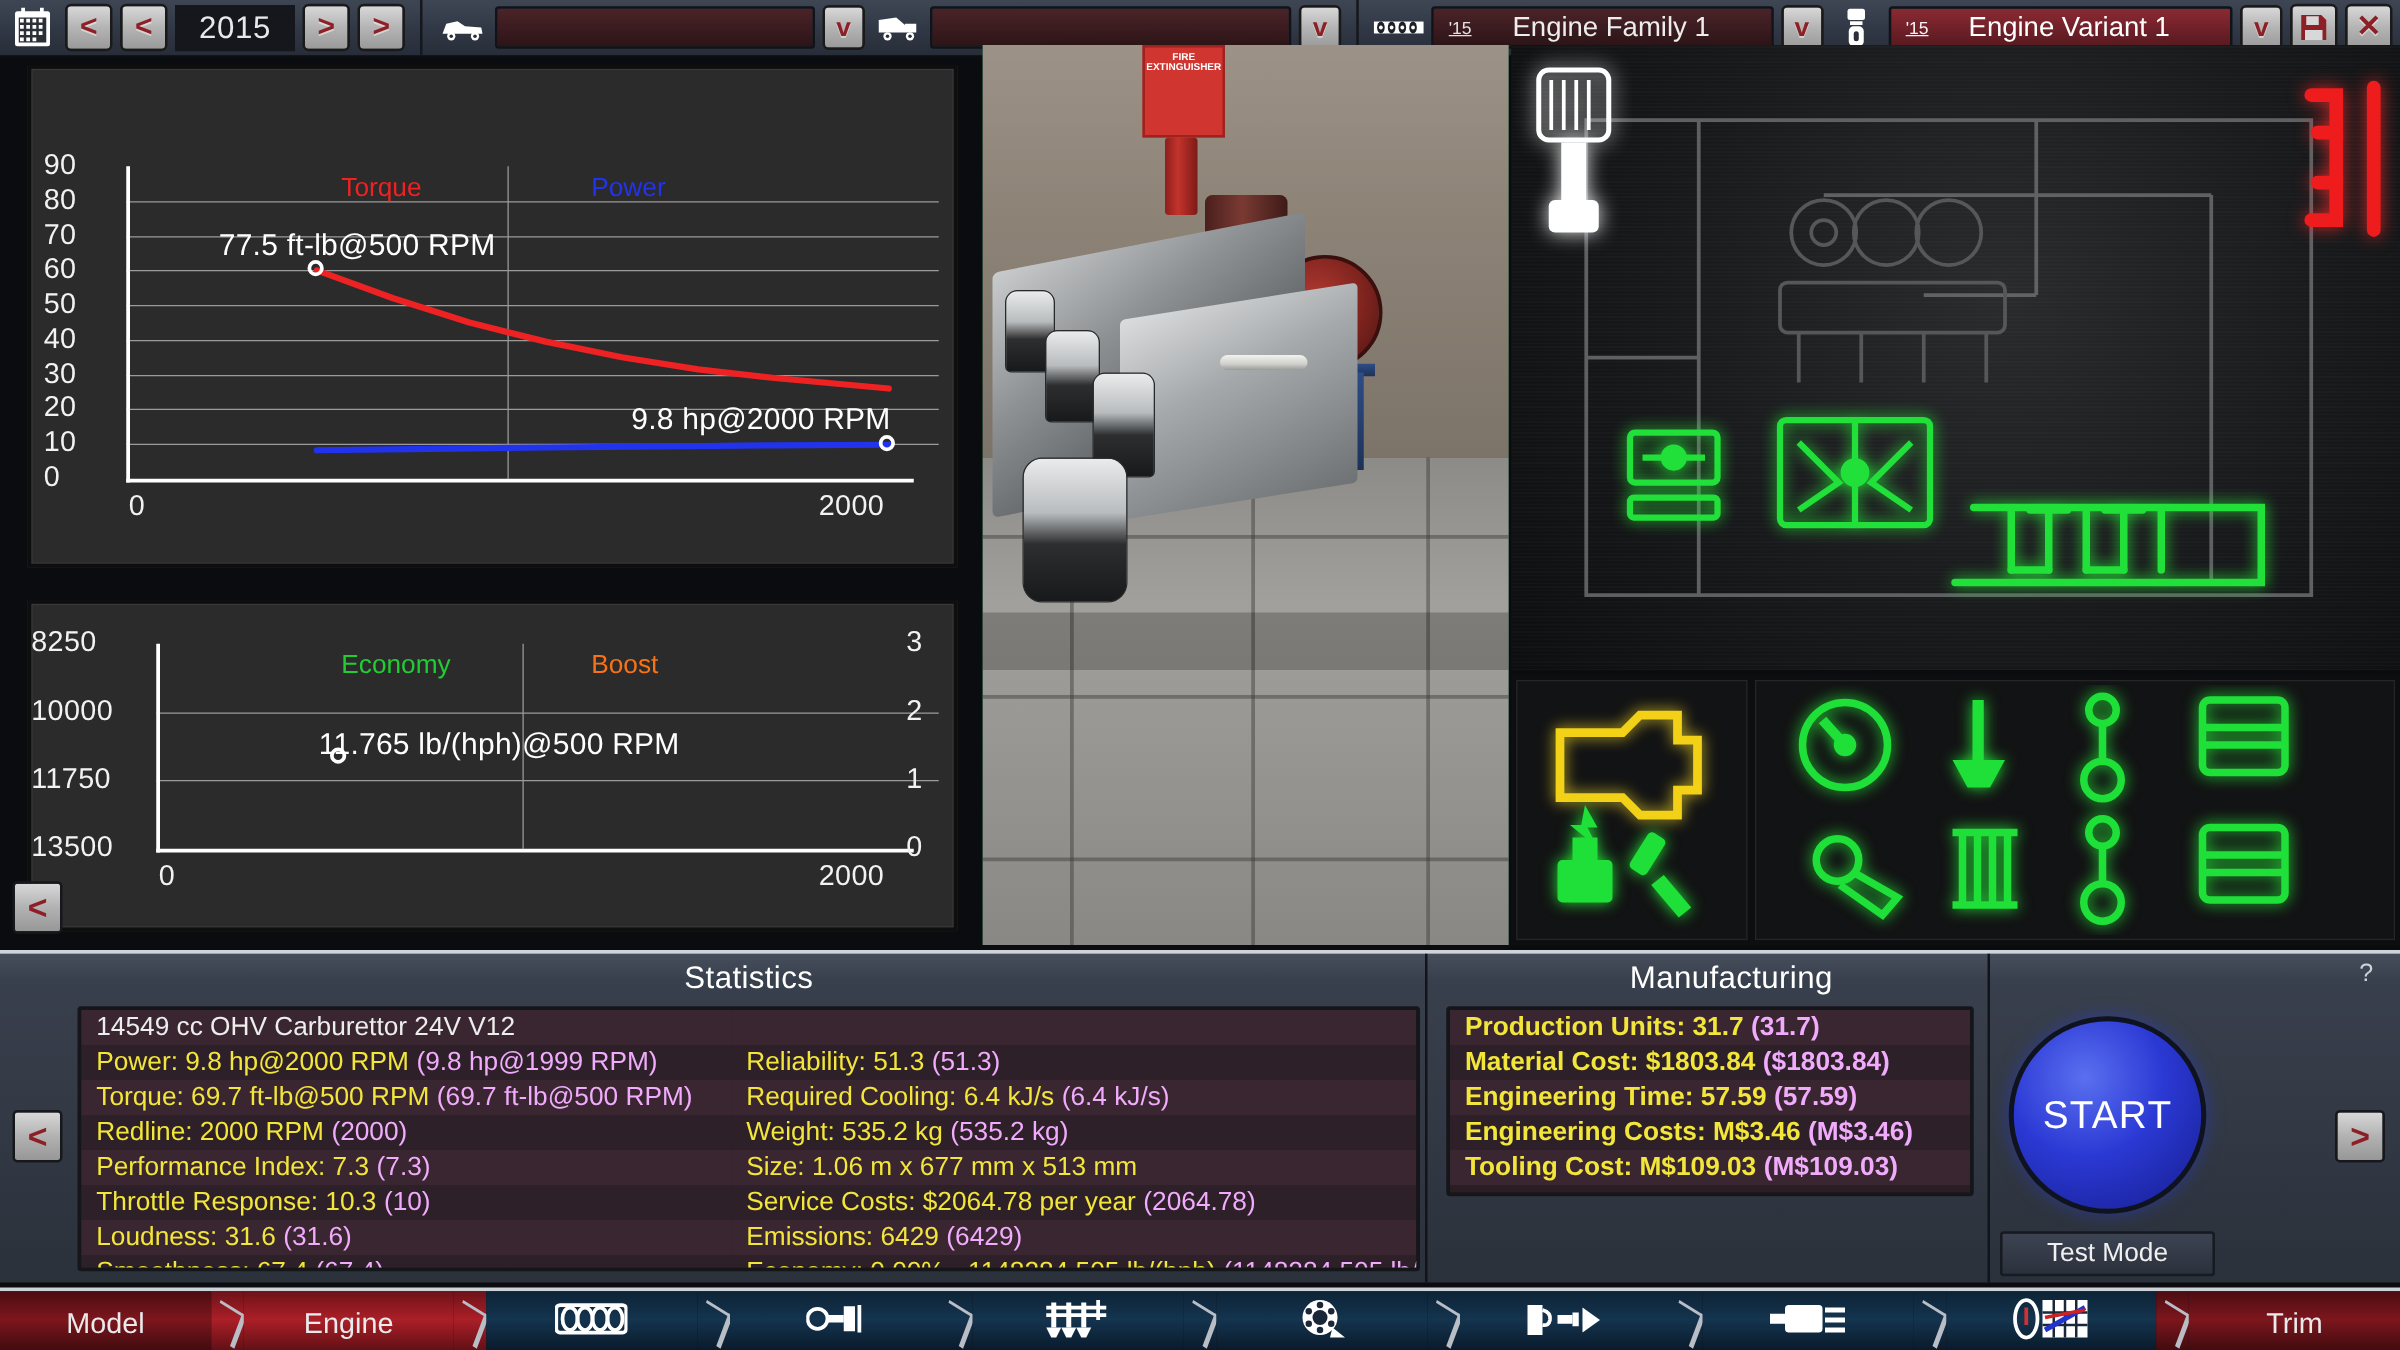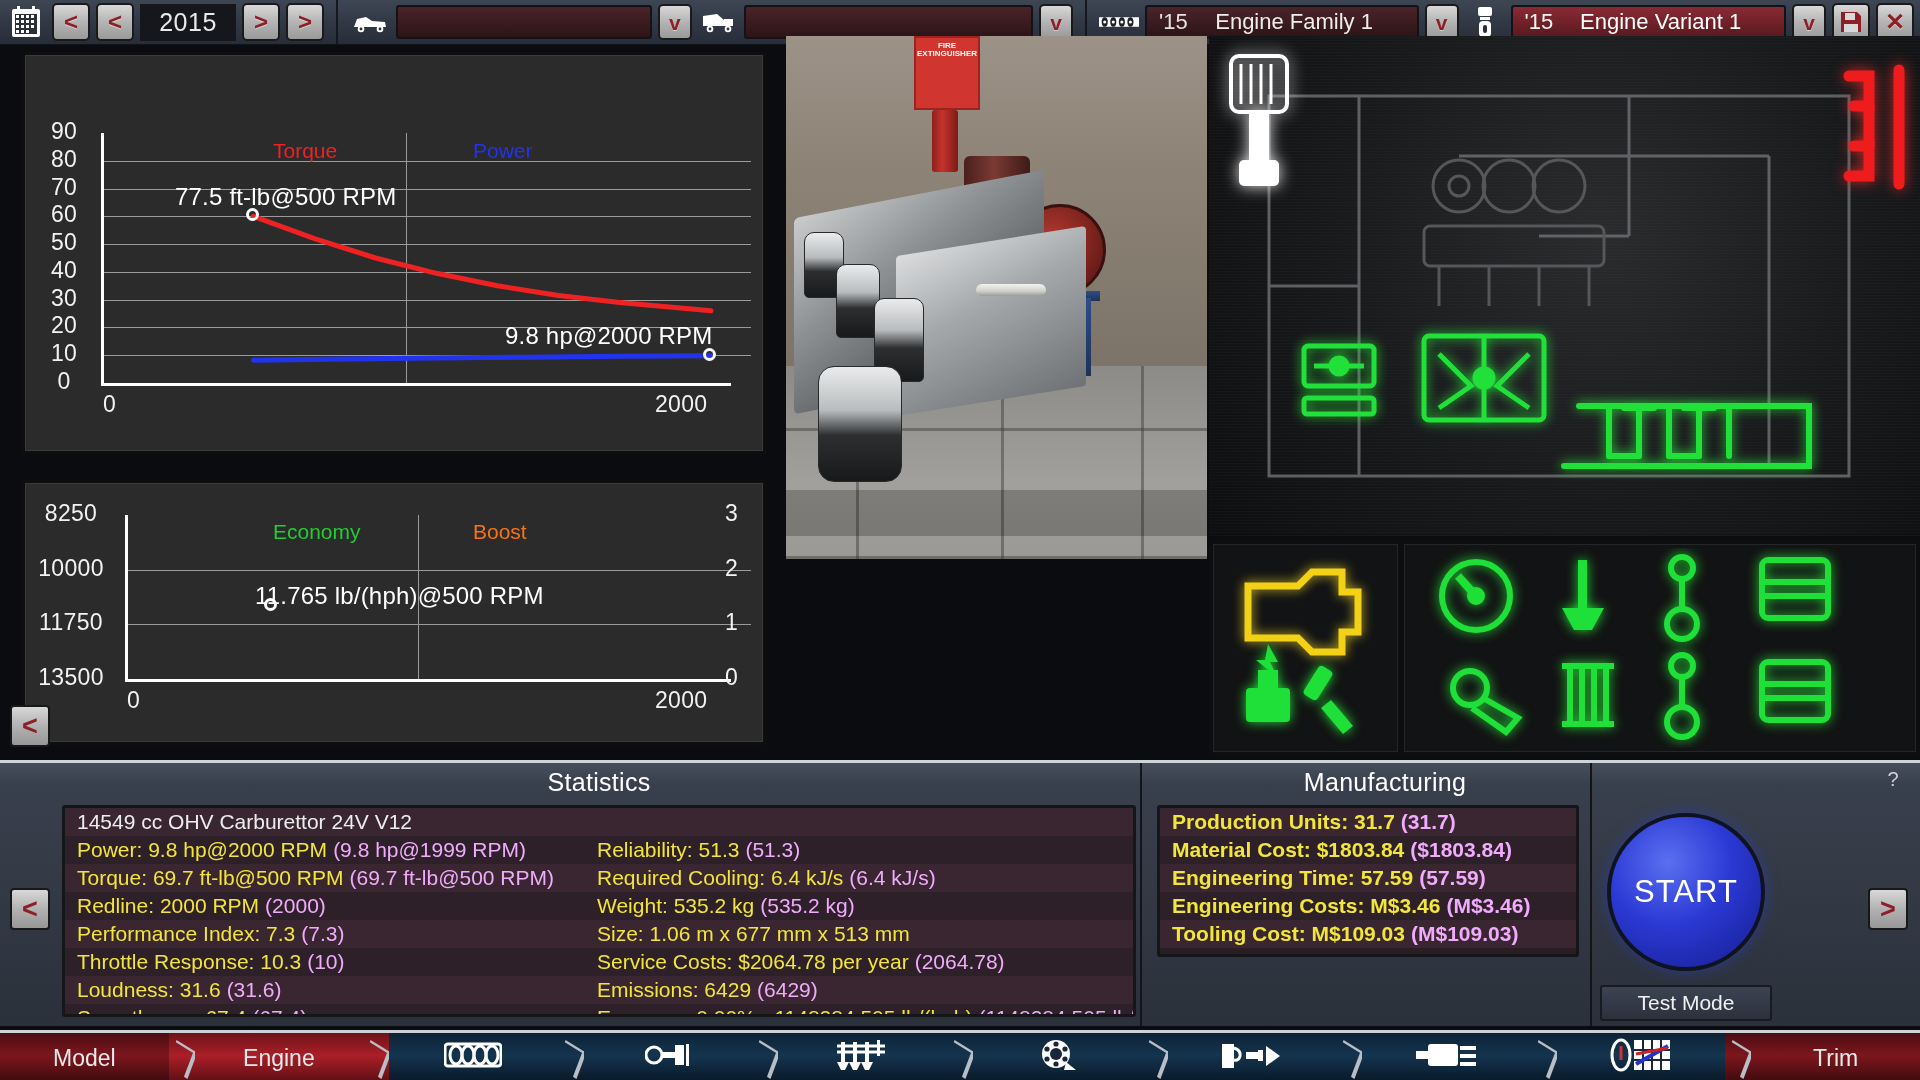--- a/index.html
+++ b/index.html
@@ -45,55 +45,55 @@
     display: flex; align-items: center;
     color: #ededed; font-size: 22px;
   }
   .redfield {
     height: 34px; border-radius: 3px;
     background: linear-gradient(180deg,#8a2a33 0%, #6f2028 55%, #571a20 100%);
     border: 2px solid #121318;
     display: flex; align-items: center;
     color: #fff; font-size: 22px;
   }
-  .fld-yr { padding: 0 10px 0 12px; font-size: 22px; opacity: .95; }
+  .fld-yr { padding: 0 10px 0 12px; font-size: 14px; opacity: .95; text-decoration: underline; }
   .fld-nm { flex: 1; text-align: center; padding-right: 26px; }
 
   
   .chartwrap {
     position: absolute; left: 22px;
     background: #2b2b2b;
     border: 3px solid #0e0e0e;
     box-shadow: inset 0 0 0 1px #3a3a3a;
   }
   #chart-top    { top: 52px;  width: 744px; height: 402px; }
   #chart-bottom { top: 480px; width: 744px; height: 265px; }
   .plot { position: absolute; inset: 0; }
   .gridline { position: absolute; height: 1px; background: #9b9b9b; left: 0; right: 0; }
   .vline { position: absolute; width: 1px; background: #9b9b9b; top: 0; bottom: 0; }
   .axis-y { position: absolute; width: 3px; background: #fff; }
   .axis-x { position: absolute; height: 3px; background: #fff; }
   .ytick, .xtick {
     position: absolute; color: #f2f2f2; font-size: 23px;
     white-space: nowrap; letter-spacing: .3px;
   }
-  .ytick { text-align: center; }
+  .ytick { text-align: left; }
   .serieslbl { position: absolute; font-size: 21px; white-space: nowrap; }
   .annot {
     position: absolute; color: #fff; font-size: 24px; white-space: nowrap;
     letter-spacing: .2px;
   }
   .dot {
     position: absolute; width: 13px; height: 13px; border-radius: 50%;
     border: 3px solid #fff; background: transparent;
   }
 
   
   #photo {
-    position: absolute; left: 786px; top: 36px; width: 421px; height: 523px;
+    position: absolute; left: 786px; top: 36px; width: 421px; height: 720px;
     overflow: hidden; background: #14532d;
   }
   .ph-wall {
     position: absolute; left: 0; top: 0; width: 421px; height: 330px;
     background: linear-gradient(180deg,#9c9287 0%, #8d8377 40%, #7d7469 100%);
   }
   .ph-floor {
     position: absolute; left: 0; top: 330px; width: 421px; height: 390px;
     background: linear-gradient(180deg,#8d8b88 0%, #a2a09c 30%, #8a8885 100%);
   }

